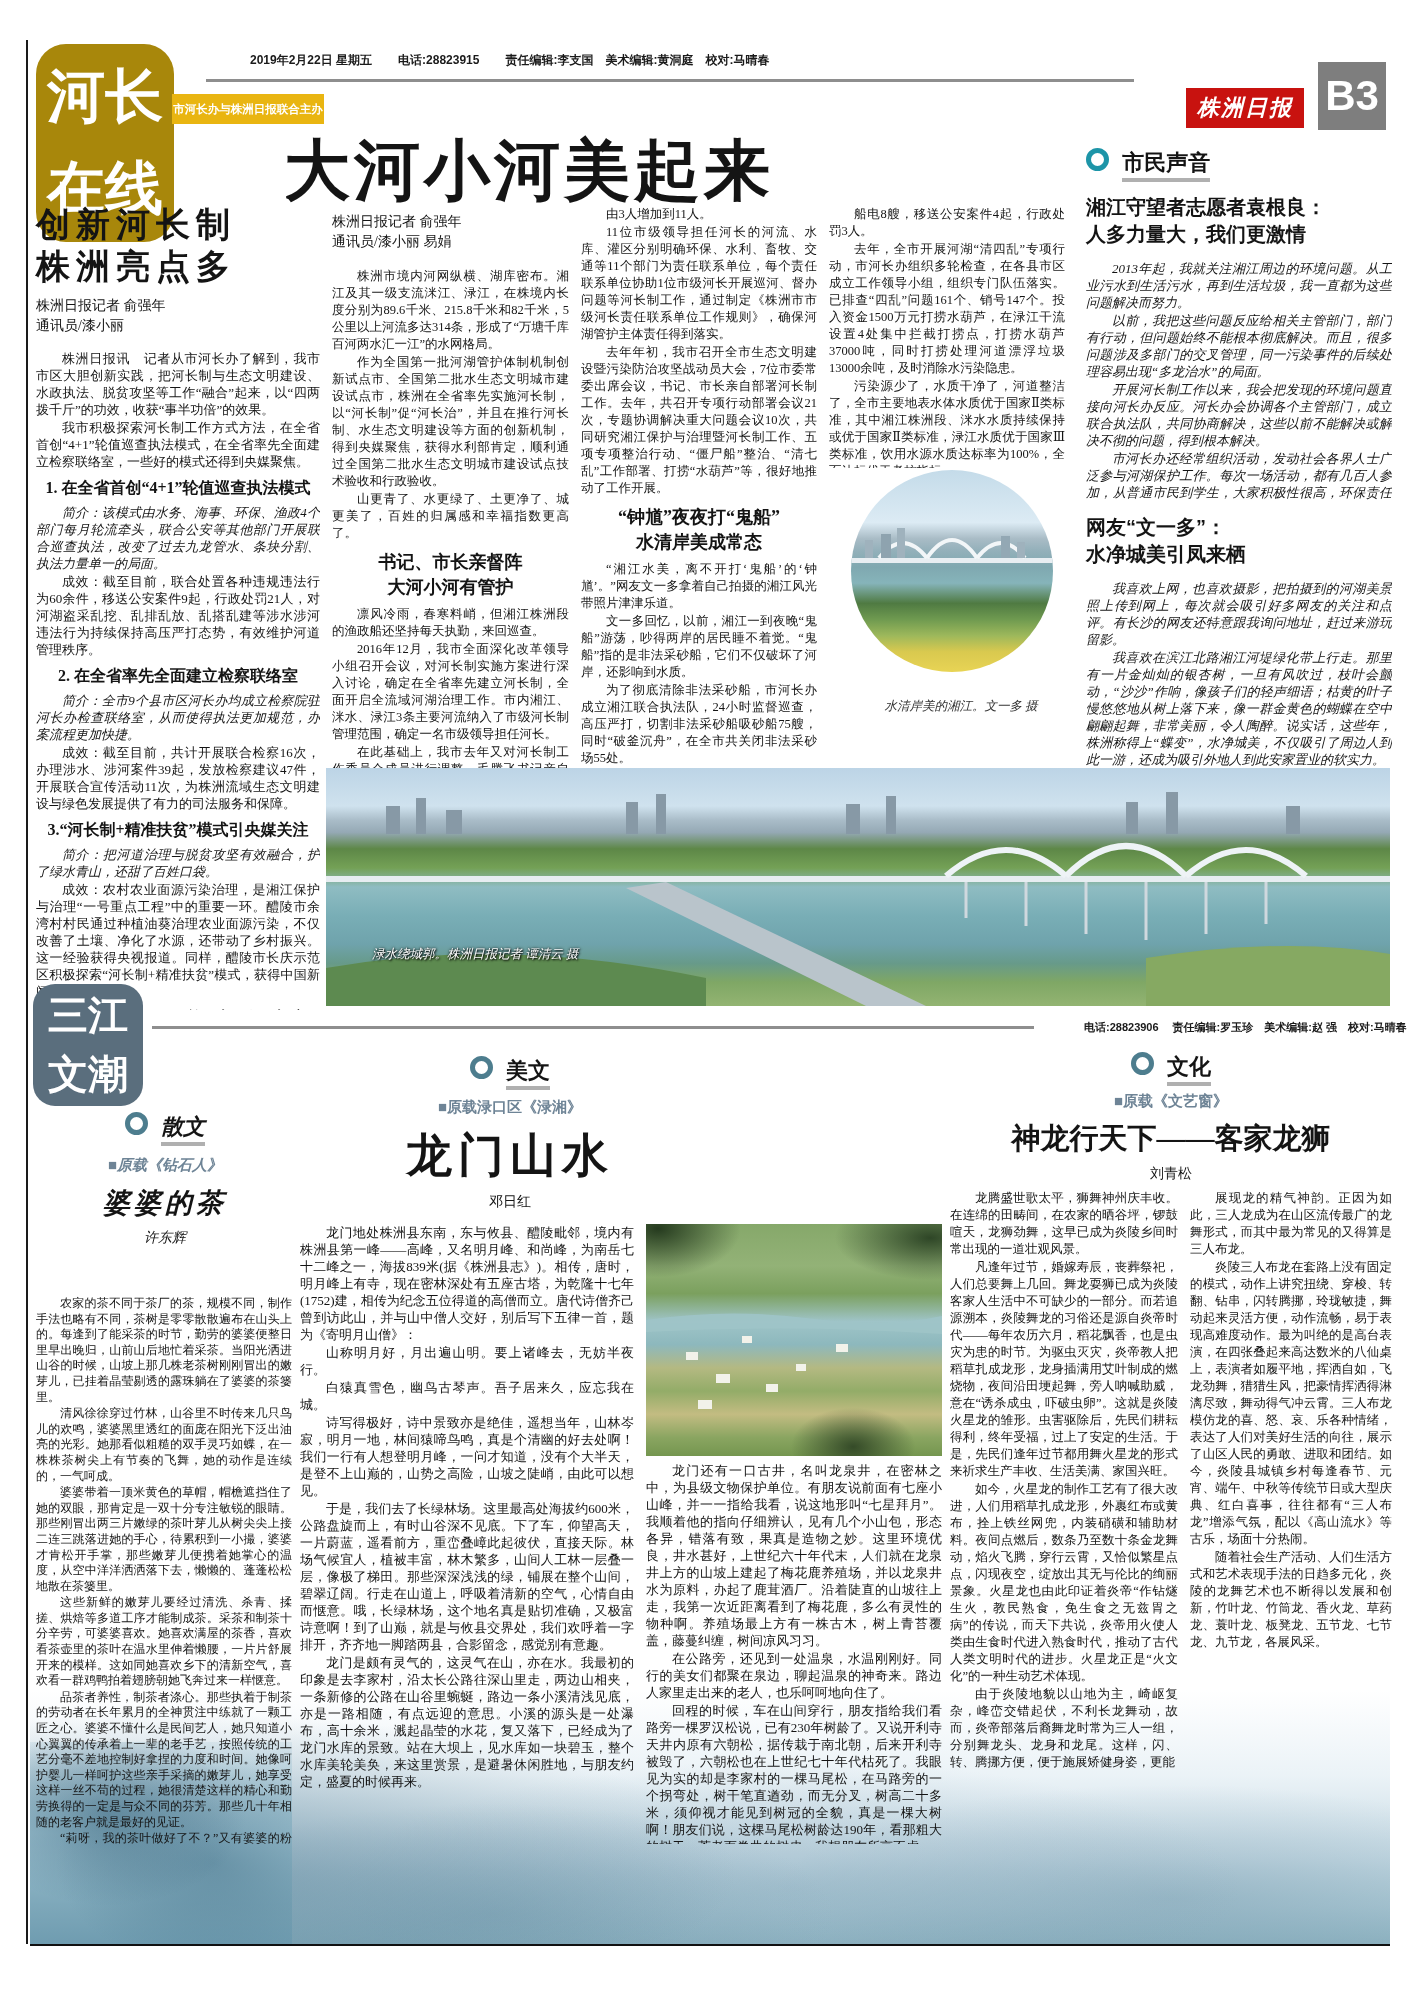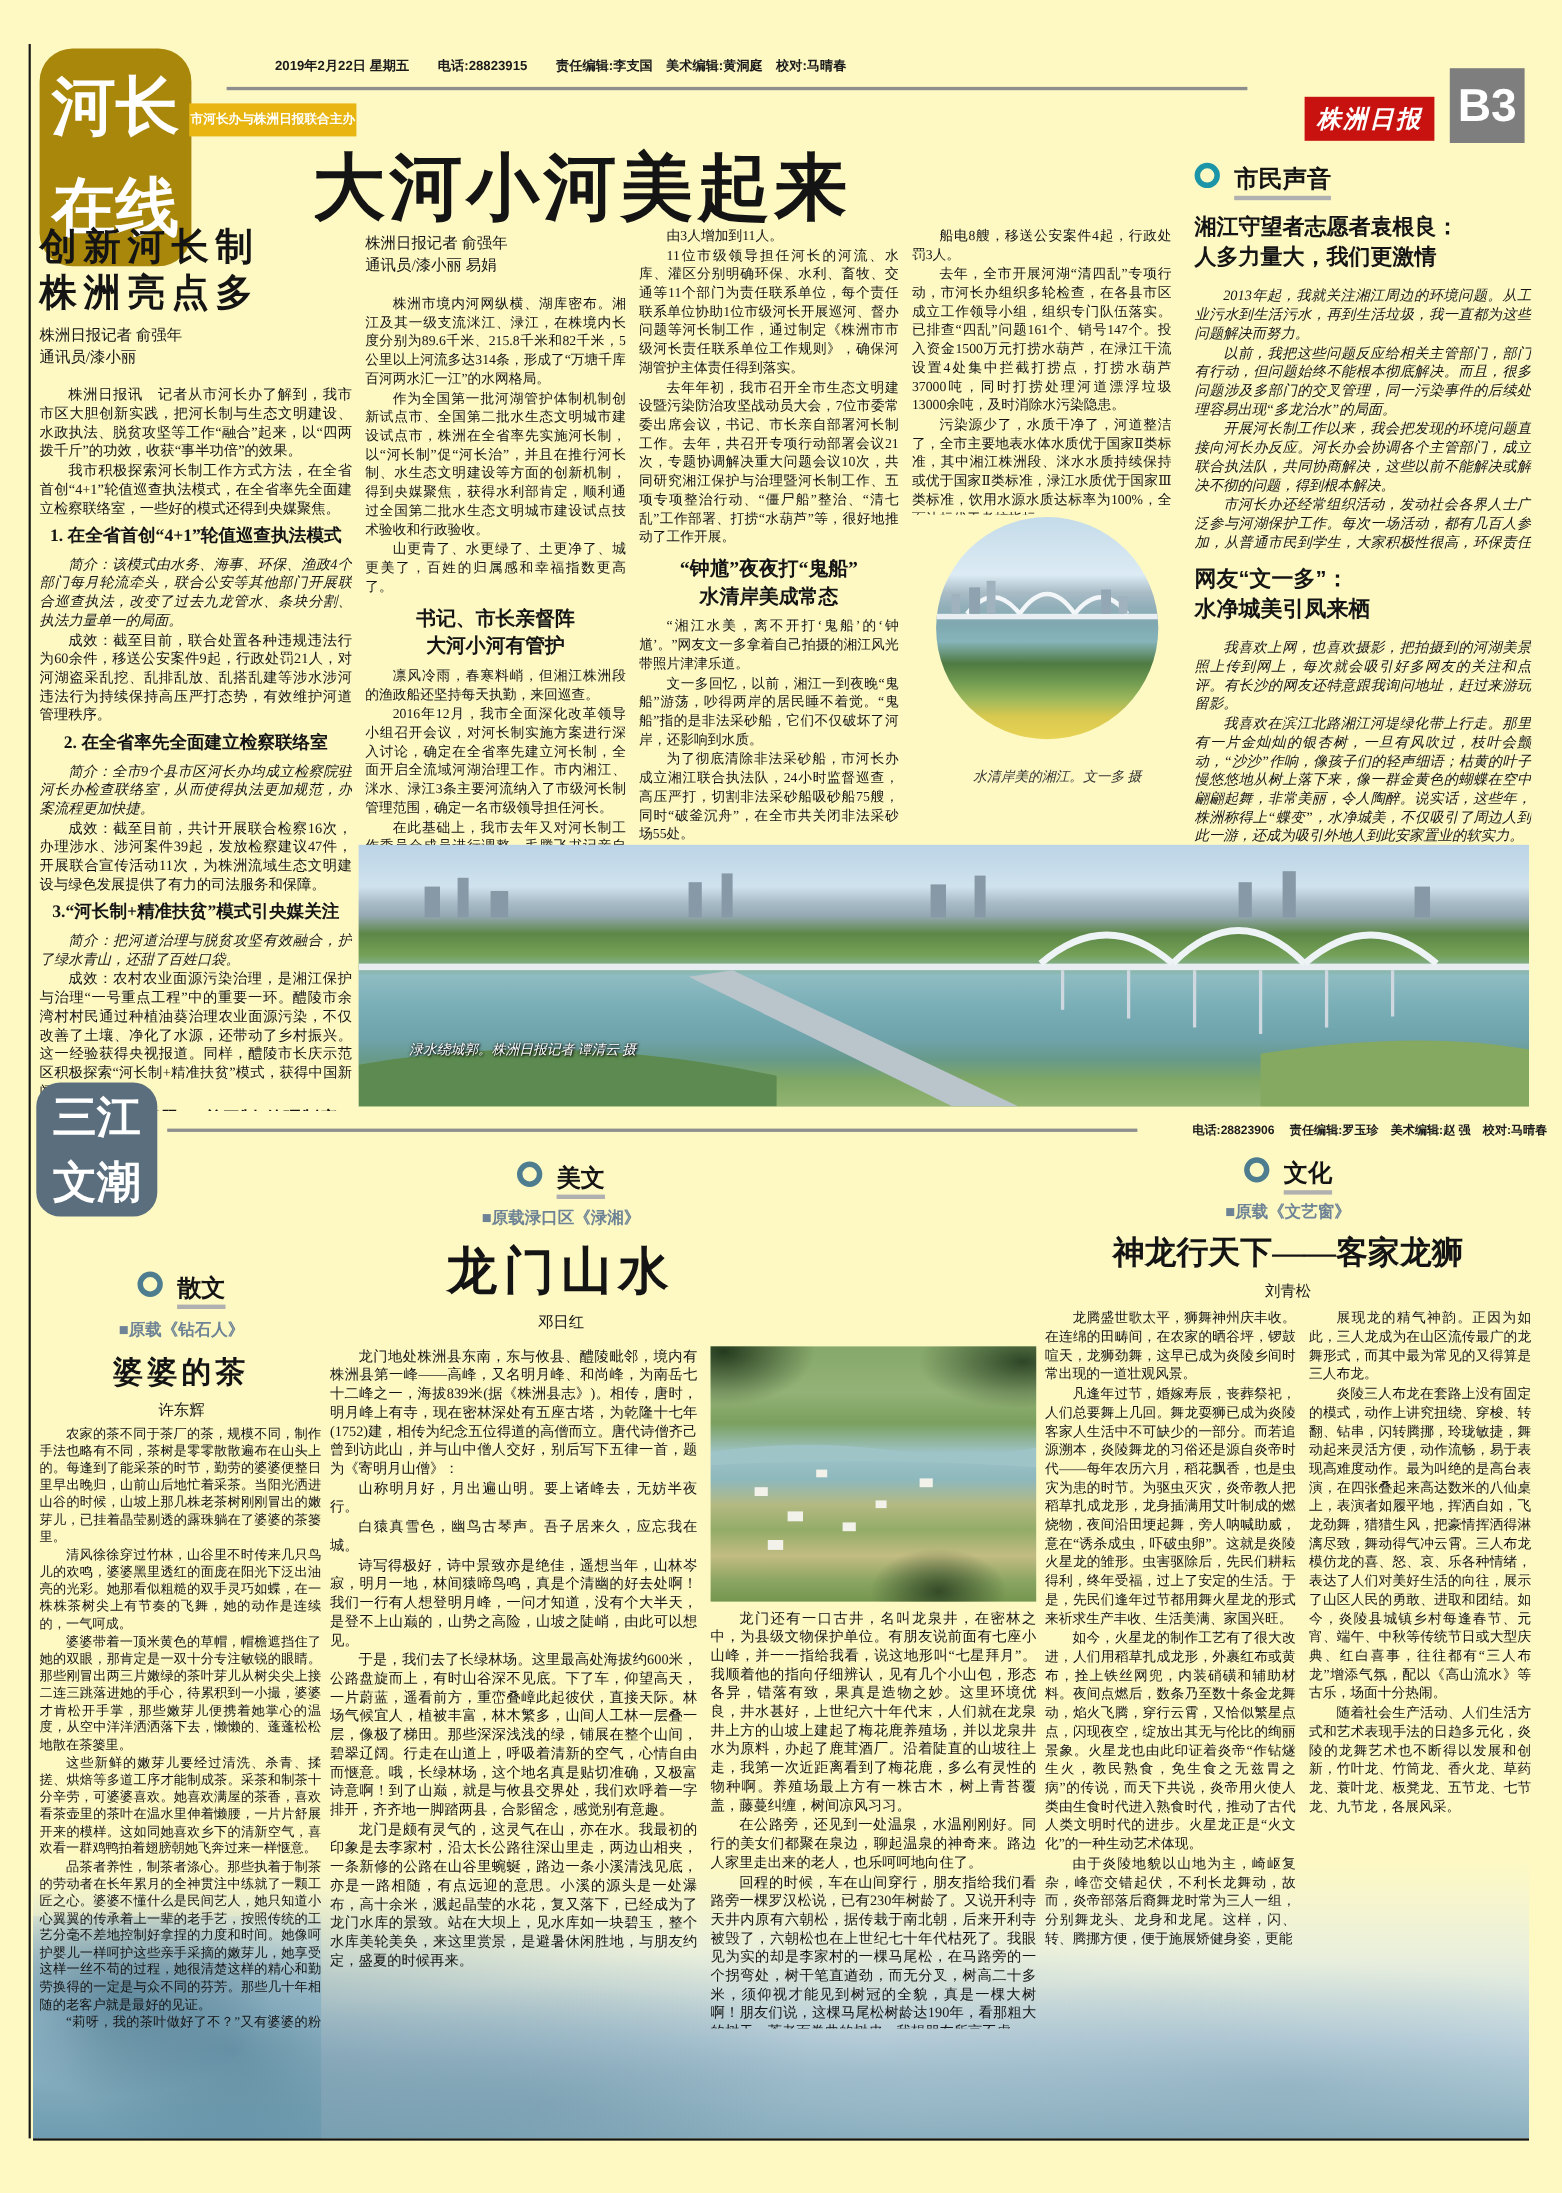--- a/index.html
+++ b/index.html
@@ -1,16 +1,16 @@
 <!DOCTYPE html>
 <html><head>
 <meta charset="utf-8">
 <style>
   html,body{margin:0;padding:0;background:#e8e8e8;}
-  .page{position:relative;width:1420px;height:1994px;background:#fef9c3;margin:0 auto;overflow:hidden;
+  .page{position:relative;width:1420px;height:1994px;background:#ffffff;margin:0 auto;overflow:hidden;
         font-family:"Liberation Serif","DejaVu Serif",serif;color:#141414;}
   .ab{position:absolute;}
   p{margin:0 0 1px 0;text-indent:2em;}
   .jus{text-align:justify;overflow:hidden;}
   .f13{font-size:13px;line-height:17px;}
   .f125{font-size:12.5px;line-height:17px;}
   .f12{font-size:12px;line-height:15.6px;}
   .kai p, .kai{font-style:italic;}
   .sans{font-family:"Liberation Sans","DejaVu Sans",sans-serif;}
   .seal{border-radius:30px;color:#fff;display:flex;flex-direction:column;justify-content:space-evenly;text-align:center;font-weight:bold;}
@@ -226,21 +226,21 @@
     <div class="row">
         <span>文潮</span>
       </div>
   </div>
   <div class="ab rule" style="left:152px;top:1026px;width:882px;height:3px;"></div>
   <div class="ab meta" style="left:1040px;top:1020px;width:352px;display:flex;gap:14px;font-size:11px;">
     <span>电话:28823906</span>
     <span>责任编辑:罗玉珍　美术编辑:赵 强　校对:马晴春</span>
   </div>
 
-  <div class="ab center" style="left:40px;top:1156px;width:250px;">
+  <div class="ab center" style="left:40px;top:1112px;width:250px;font-style:italic;">
     <div class="seclab">
       <span class="ring" style="border:5px solid #4d7d8e;"></span>
       <span class="txt">散文</span>
     </div>
     <div class="origin" style="margin-top:14px;">■原载《钻石人》</div>
     <div class="btitle" style="font-size:27px;margin-top:10px;letter-spacing:4px;">婆婆的茶</div>
     <div class="auth" style="margin-top:8px;">许东辉</div>
   </div>
   <div class="ab jus f12" style="left:36px;top:1296px;width:256px;height:548px;">
       <p>农家的茶不同于茶厂的茶，规模不同，制作手法也略有不同，茶树是零零散散遍布在山头上的。每逢到了能采茶的时节，勤劳的婆婆便整日里早出晚归，山前山后地忙着采茶。当阳光洒进山谷的时候，山坡上那几株老茶树刚刚冒出的嫩芽儿，已挂着晶莹剔透的露珠躺在了婆婆的茶篓里。</p>

